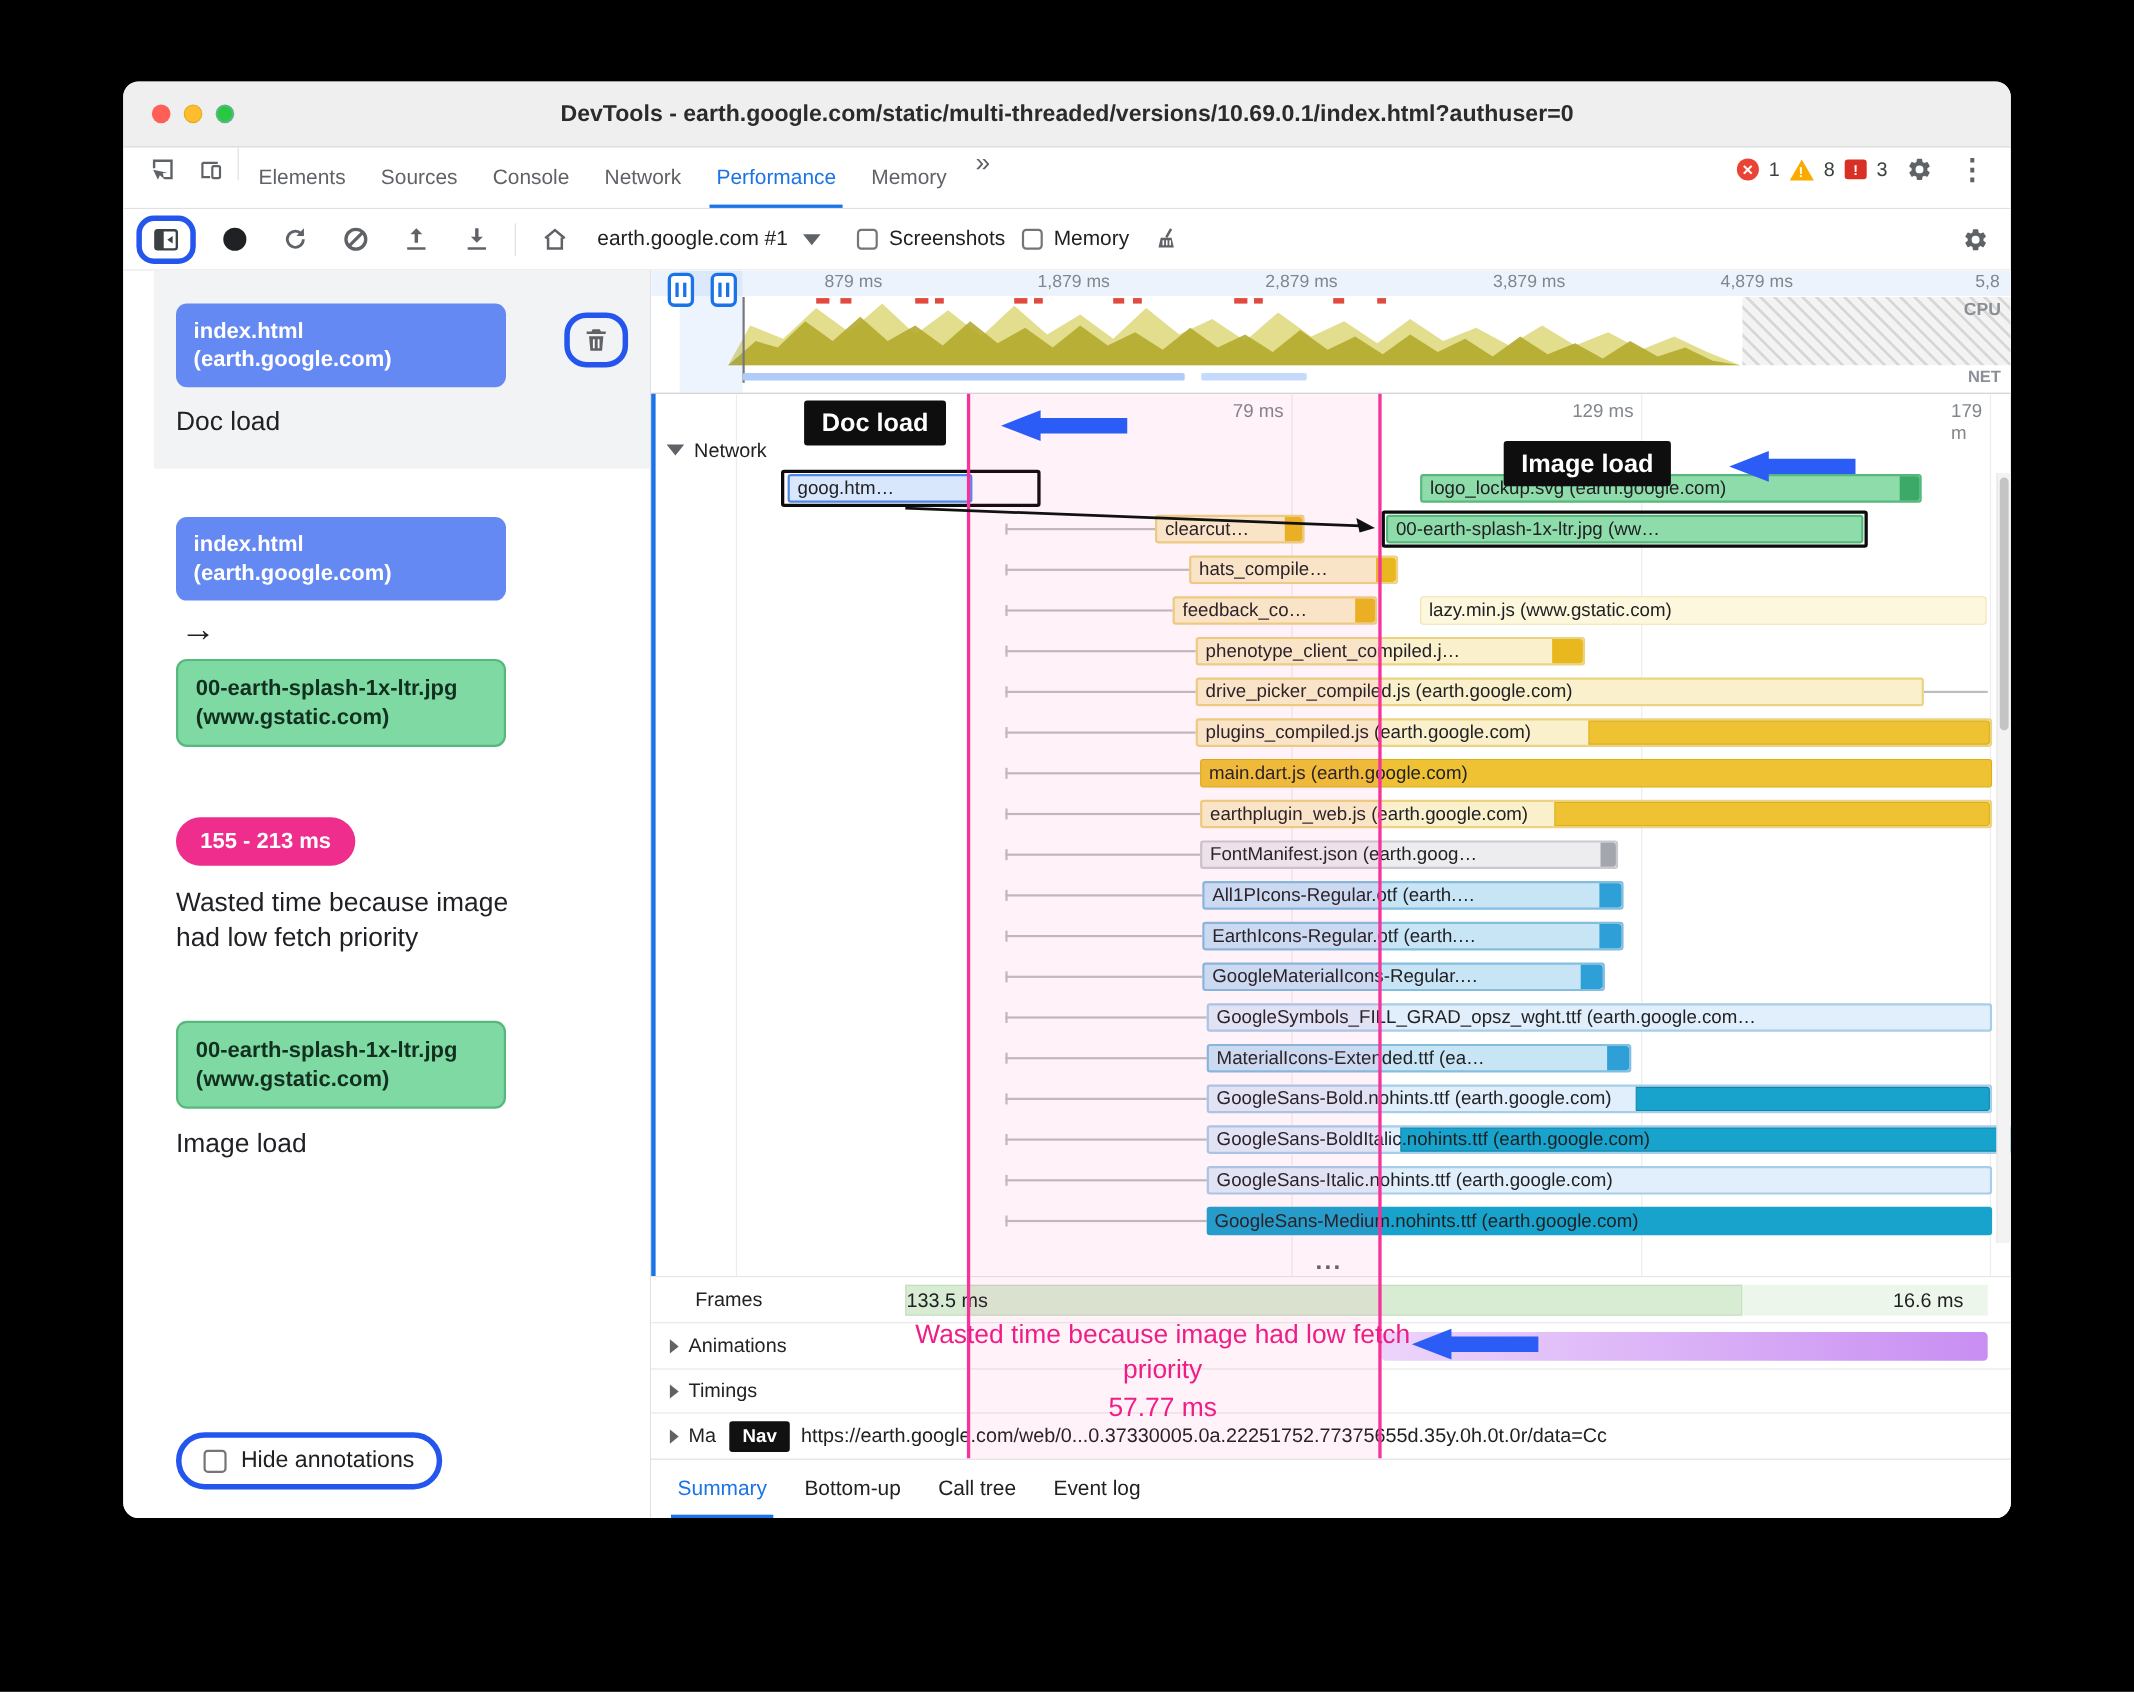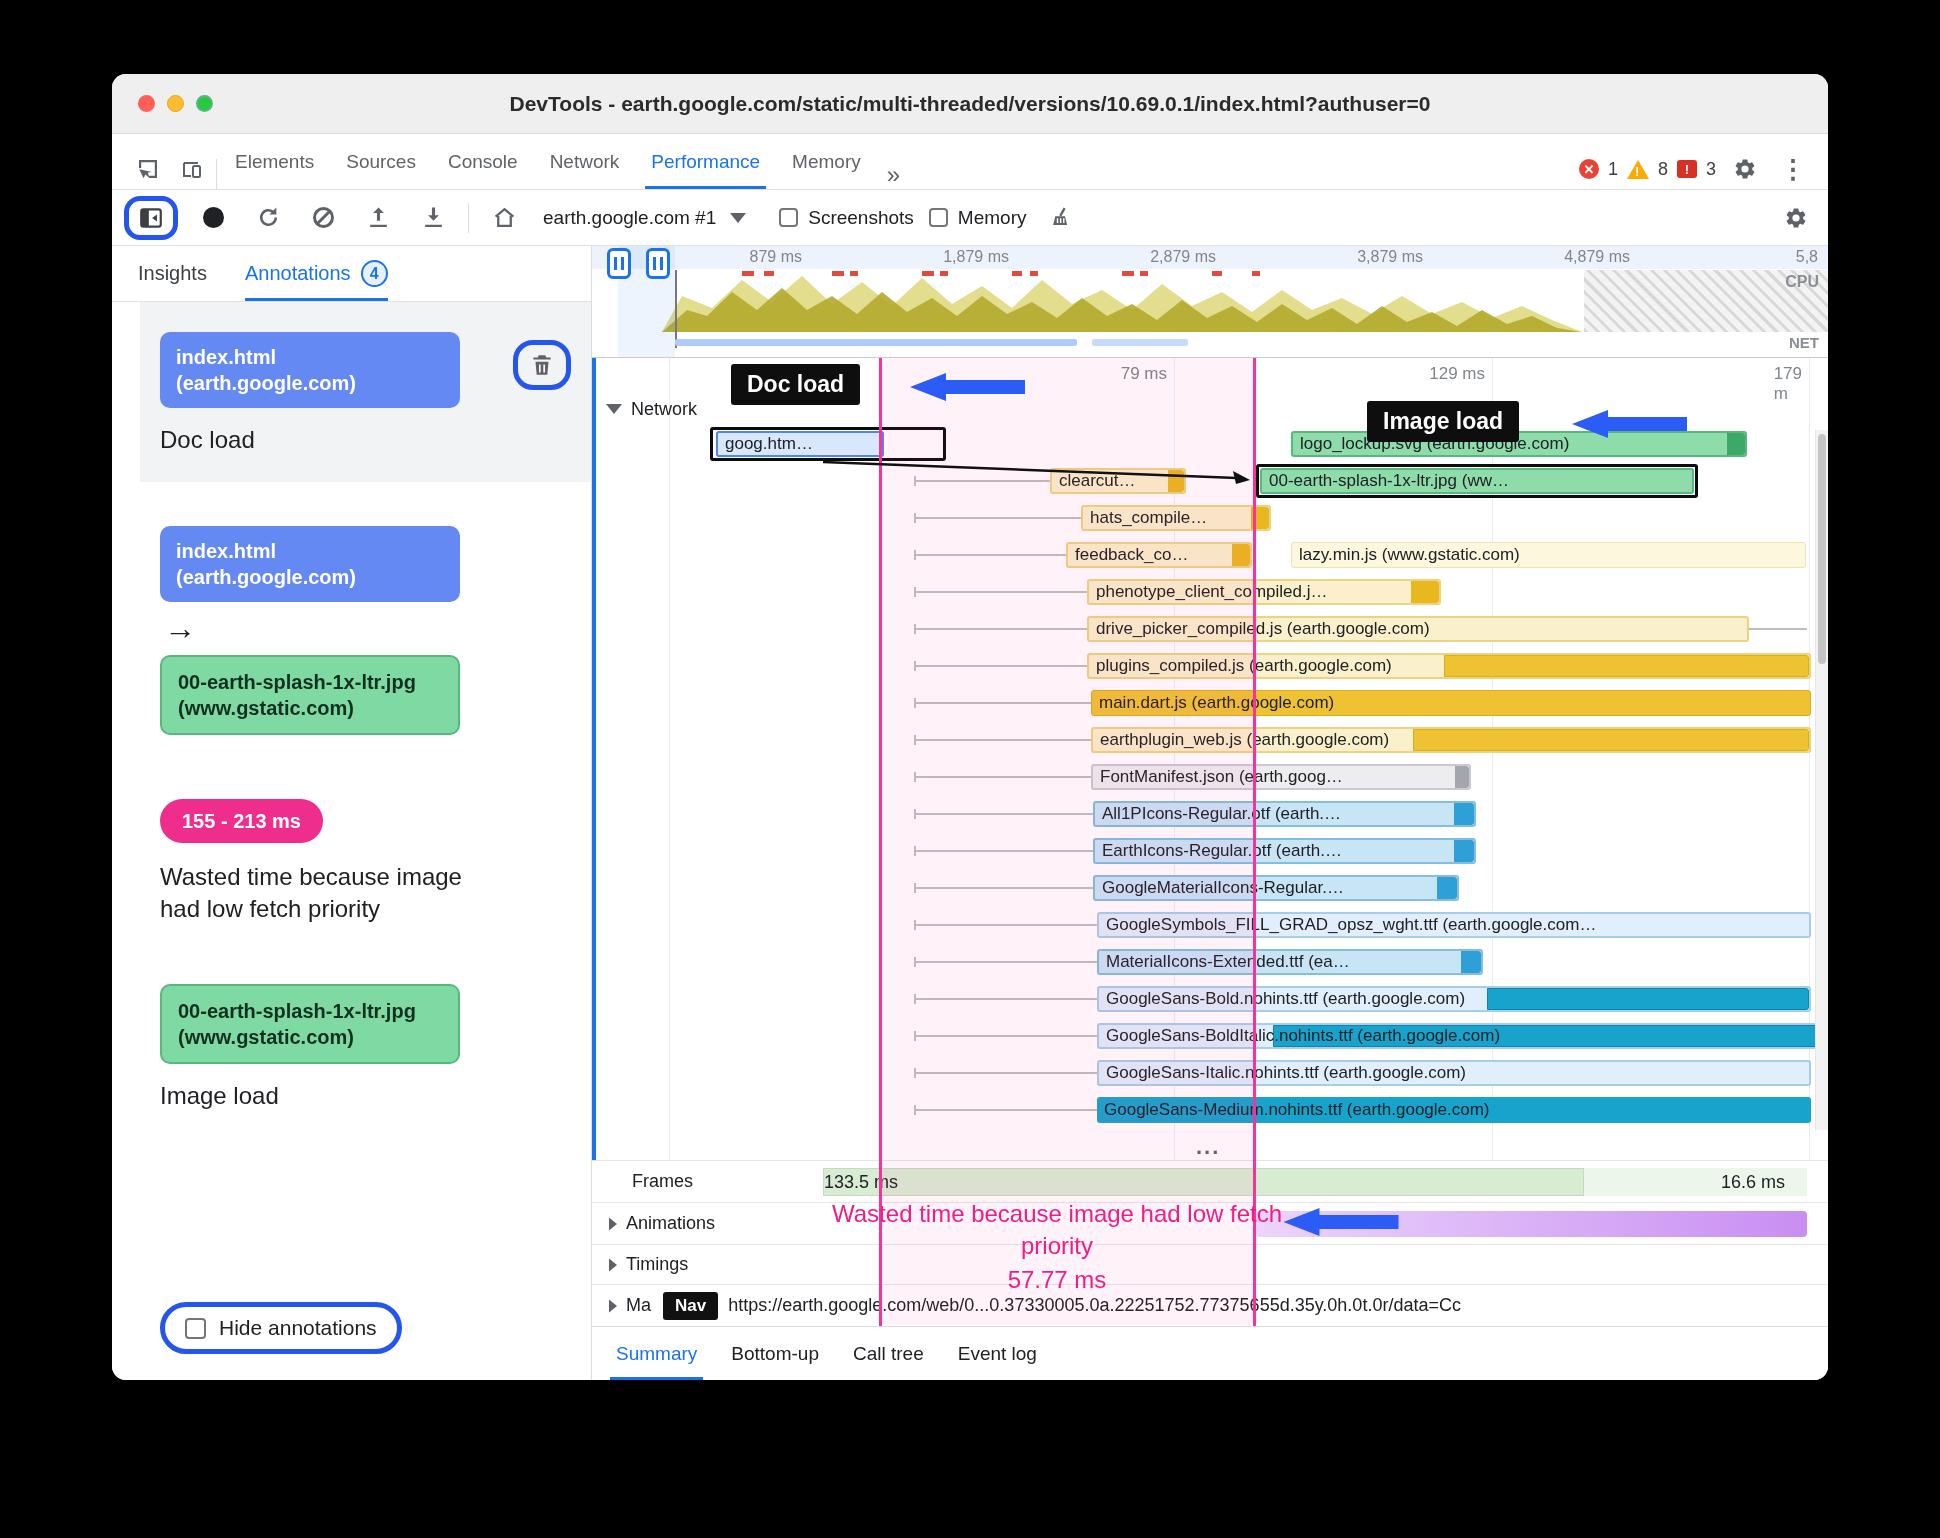--- a/index.html
+++ b/index.html
@@ -11,21 +11,21 @@
             display:flex; flex-direction:column; }
 
   
   .titlebar { height:60px; background:#efeff0; border-bottom:1px solid #d9d9d9; display:flex; align-items:center; position:relative; flex:0 0 auto; }
   .lights { display:flex; gap:12px; margin-left:26px; z-index:2; }
   .light { width:17px; height:17px; border-radius:50%; }
   .light.red{background:#ff5f57}.light.yellow{background:#febc2e}.light.green{background:#28c840}
   .title { position:absolute; left:0; right:0; text-align:center; font-size:21px; font-weight:bold; color:#2b2b2b; }
 
   
-  .dt-tabs { height:56px; border-bottom:1px solid #e0e0e0; display:flex; align-items:flex-end; padding:0 16px; gap:4px; flex:0 0 auto; background:#fff; }
+  .dt-tabs { height:56px; border-bottom:1px solid #e0e0e0; display:flex; align-items:flex-start; padding:0 16px; gap:4px; flex:0 0 auto; background:#fff; }
   .icon-btn { display:flex; align-items:center; justify-content:center; width:40px; height:40px; }
   .tab { font-size:19px; color:#5f6368; padding:0 14px; height:100%; display:flex; align-items:center; position:relative; }
   .tab.active { color:#1a73e8; }
   .tab.active::after { content:""; position:absolute; left:8px; right:8px; bottom:0; height:3px; background:#1a73e8; }
   .chevrons { font-size:24px; color:#5f6368; padding:0 8px; }
   .dt-right { margin-left:auto; display:flex; align-items:center; gap:9px; }
   .count { font-size:18px; color:#3c4043; }
   .errc { width:20px; height:20px; border-radius:50%; background:#ea4335; color:#fff; font-size:13px; font-weight:bold; display:flex; align-items:center; justify-content:center; }
   .warn { width:0; height:0; border-left:11px solid transparent; border-right:11px solid transparent; border-bottom:19px solid #f9ab00; position:relative; }
   .warn b { position:absolute; left:-3px; top:4px; color:#fff; font-size:13px; }
@@ -261,27 +261,20 @@
     <span class="icon-btn">
       <svg width="24" height="24" viewBox="0 0 24 24">
           <path fill="#5f6368" d="M19.14 12.94c.04-.3.06-.61.06-.94s-.02-.64-.07-.94l2.03-1.58a.49.49 0 0 0 .12-.61l-1.92-3.32a.49.49 0 0 0-.59-.22l-2.39.96a7.3 7.3 0 0 0-1.62-.94l-.36-2.54a.48.48 0 0 0-.48-.41h-3.84a.48.48 0 0 0-.48.41l-.36 2.54c-.59.24-1.13.57-1.62.94l-2.39-.96a.49.49 0 0 0-.59.22L2.72 8.87c-.12.21-.07.47.12.61l2.03 1.58c-.05.3-.07.63-.07.94s.02.64.07.94l-2.03 1.58a.49.49 0 0 0-.12.61l1.92 3.32c.12.22.37.3.59.22l2.39-.96c.5.38 1.03.7 1.62.94l.36 2.54c.04.24.24.41.48.41h3.84c.24 0 .44-.17.48-.41l.36-2.54c.59-.24 1.13-.56 1.62-.94l2.39.96c.22.08.47 0 .59-.22l1.92-3.32a.49.49 0 0 0-.12-.61l-2.01-1.58zM12 15.6A3.6 3.6 0 1 1 12 8.4a3.6 3.6 0 0 1 0 7.2z"></path>
         </svg>
     </span>
   </div>
 
   <div class="content">
 
     <div class="sidebar">
-      <div class="sb-tabs">
-        <span class="sb-tab">Insights</span>
-        <span class="sb-tab active">
-          <span>Annotations</span>
-          <span class="badge">4</span>
-        </span>
-      </div>
       <div class="sb-body">
 
         <div class="entry1">
           <div class="e1-row">
             <span class="chip blue">index.html (earth.google.com)</span>
             <span class="trash-ring">
               <span class="icon-btn" style="width:30px;height:30px">
                 <svg width="26" height="26" viewBox="0 0 24 24">
                     <path fill="#5f6368" d="M9 3h6l1 2h4v2H4V5h4zM6 9h12l-1.1 12H7.1z"></path>
                     <path stroke="#fff" stroke-width="1.5" d="M10 11.5v7.5M14 11.5v7.5" fill="none"></path>

